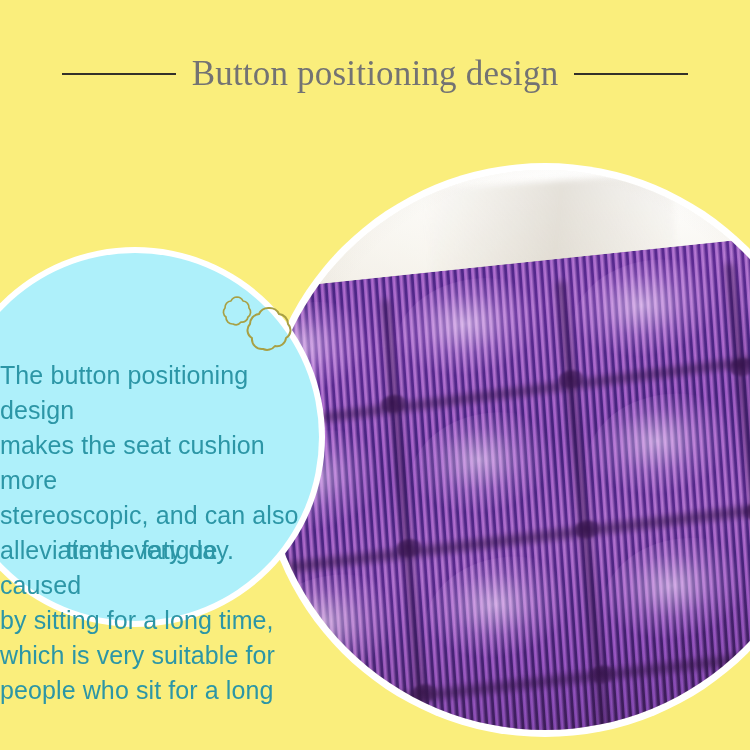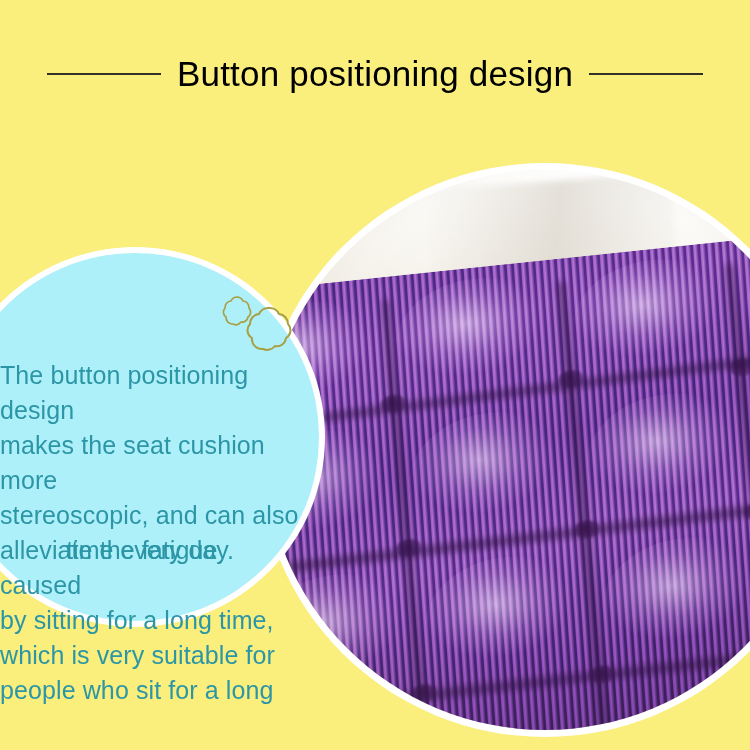--- a/index.html
+++ b/index.html
@@ -35,24 +35,25 @@
   }
   .rule {
     width: 114px;
     height: 2px;
     background: #33302A;
     flex: 0 0 auto;
   }
   #page-title {
     font-size: 35px;
     line-height: 40px;
-    color: #000000;
+    color: #737373;
     letter-spacing: 0.2px;
     white-space: nowrap;
     font-weight: 400;
+    font-family: Liberation Serif, serif;
   }
 
   
   #product-photo {
     position: absolute;
     left: 265px;
     top: 170px;
     width: 560px;
     height: 560px;
     border-radius: 50%;

